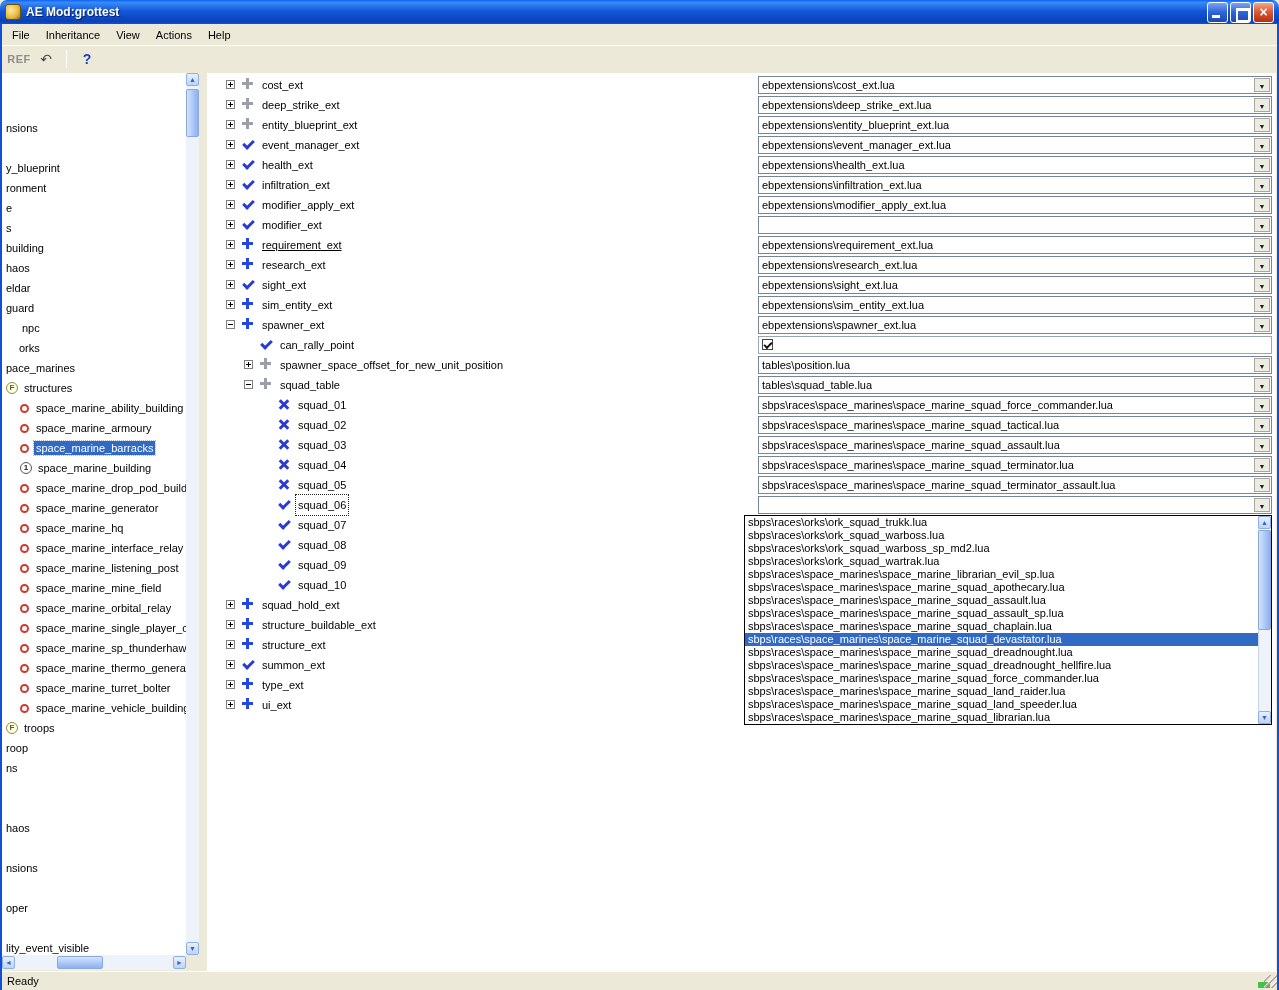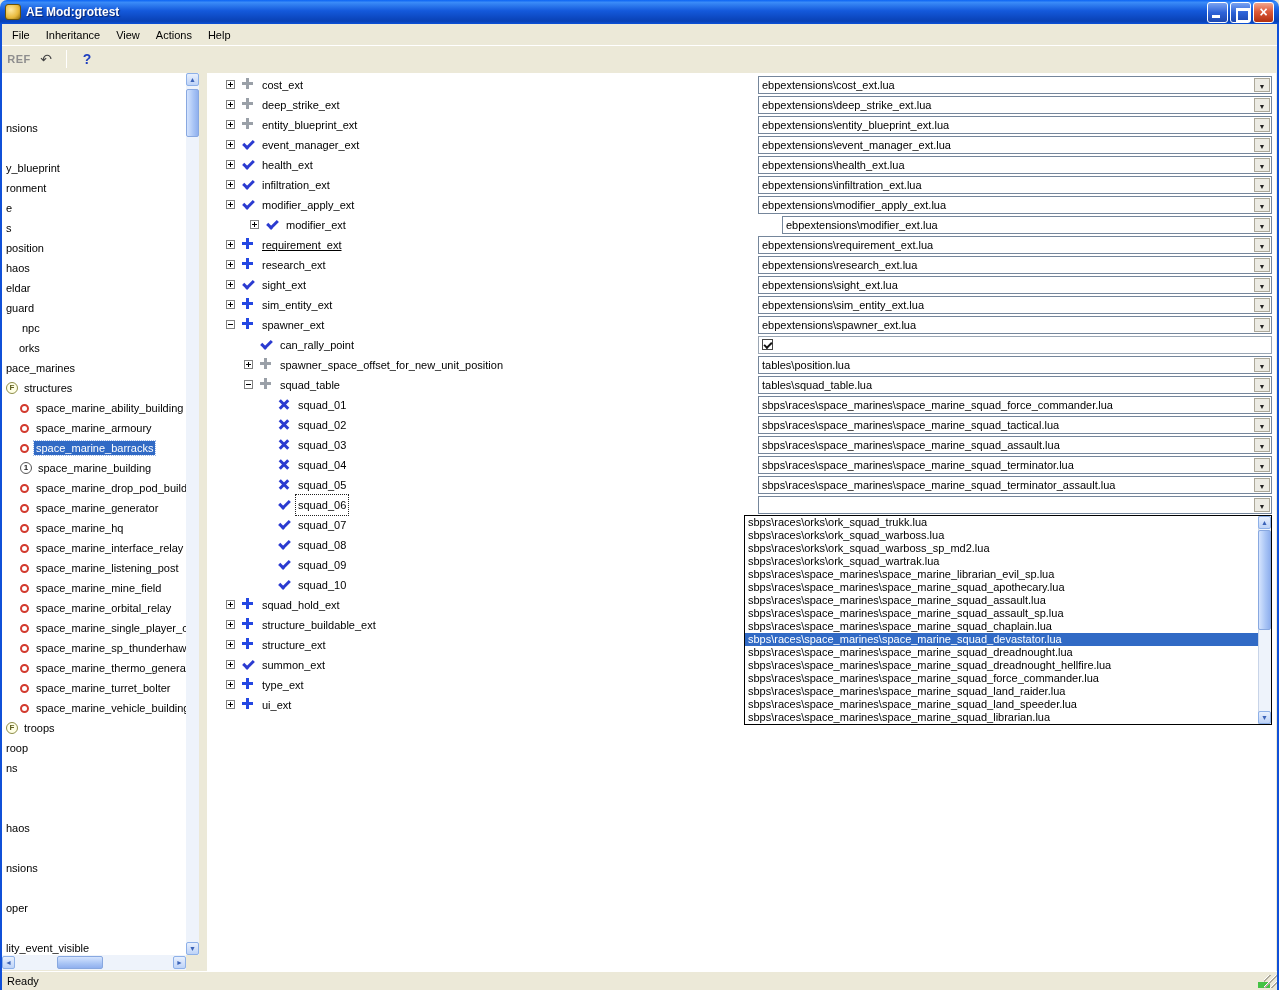--- a/index.html
+++ b/index.html
@@ -157,21 +157,21 @@
       <div class="tree-row" style="padding-left: 2px;">
         <span class="tlabel">ronment</span>
       </div>
       <div class="tree-row" style="padding-left: 2px;">
         <span class="tlabel">e</span>
       </div>
       <div class="tree-row" style="padding-left: 2px;">
         <span class="tlabel">s</span>
       </div>
       <div class="tree-row" style="padding-left: 2px;">
-        <span class="tlabel">position</span>
+        <span class="tlabel">building</span>
       </div>
       <div class="tree-row" style="padding-left: 2px;">
         <span class="tlabel">haos</span>
       </div>
       <div class="tree-row" style="padding-left: 2px;">
         <span class="tlabel">eldar</span>
       </div>
       <div class="tree-row" style="padding-left: 2px;">
         <span class="tlabel">guard</span>
       </div>
@@ -362,26 +362,25 @@
       </div>
       <div class="grow" style="top: 122px;">
         <span class="expand plus" style="left: 5px;"></span>
         <span class="gicon check" style="left: 21px;"></span>
         <span class="glabel" style="left: 39px;">modifier_apply_ext</span>
         <div class="combo">
           <span class="combo-text">ebpextensions\modifier_apply_ext.lua</span>
           <span class="combo-arrow"></span>
         </div>
       </div>
-      <div class="grow" style="top: 142px; margin-left: 24px;">
+      <div class="grow" style="top: 142px;">
         <span class="expand plus" style="left: 5px;"></span>
         <span class="gicon check" style="left: 21px;"></span>
         <span class="glabel" style="left: 39px;">modifier_ext</span>
         <div class="combo">
-          <span class="combo-text">ebpextensions\modifier_ext.lua</span>
           <span class="combo-arrow"></span>
         </div>
       </div>
       <div class="grow" style="top: 162px;">
         <span class="expand plus" style="left: 5px;"></span>
         <span class="gicon plus" style="left: 21px;"></span>
         <span class="glabel" style="left: 39px; text-decoration: underline;">requirement_ext</span>
         <div class="combo">
           <span class="combo-text">ebpextensions\requirement_ext.lua</span>
           <span class="combo-arrow"></span>

